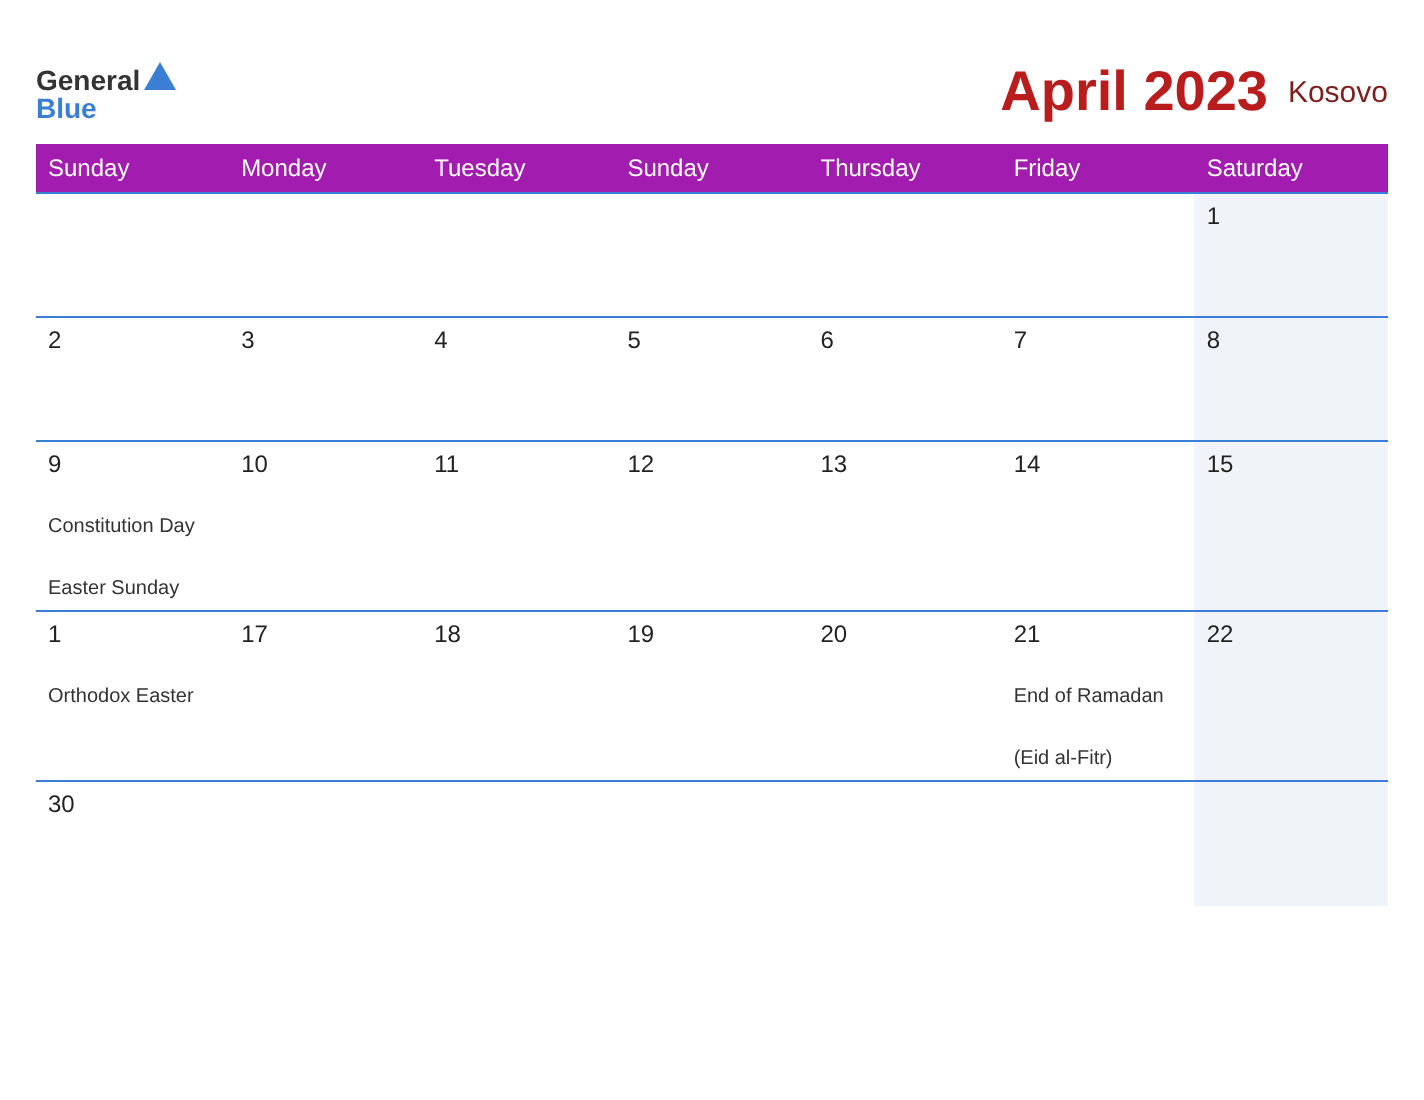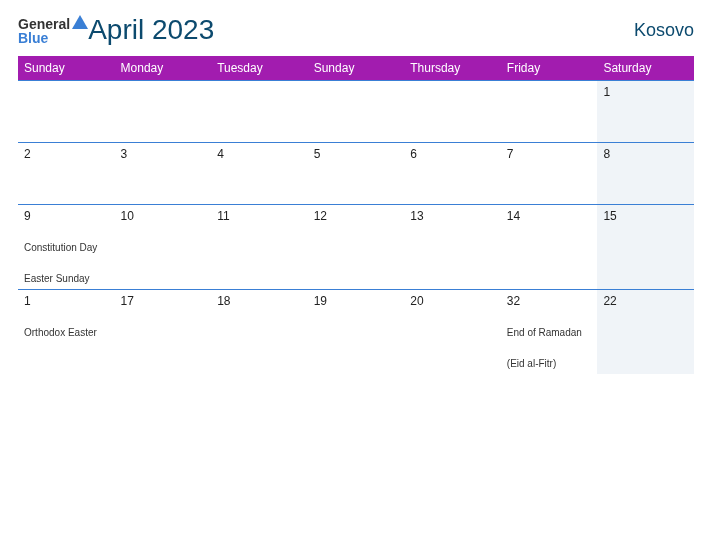--- a/index.html
+++ b/index.html
@@ -7,21 +7,21 @@
       background: #fff;
       font-family: Arial, sans-serif;
       width: 712px;
       height: 550px;
       overflow: hidden;
     }
     .page {
       width: 712px;
       height: 550px;
       background: #fff;
-      padding: 14px 18px 10px 18px;
+      padding: 30px 18px 10px 18px;
     }
     .header {
       display: flex;
       align-items: center;
       justify-content: space-between;
       margin-bottom: 10px;
     }
     .logo-text-general {
       font-size: 14px;
       font-weight: bold;
@@ -47,28 +47,28 @@
       display: flex;
       flex-direction: column;
       align-items: flex-start;
     }
     .logo-top-row {
       display: flex;
       align-items: flex-end;
     }
     .calendar-title {
       font-size: 28px;
-      color: #0c4a6e;
-      font-weight: normal;
-      text-align: left;
+      color: #b91c1c;
+      font-weight: bold;
+      text-align: right;
       flex: 1;
     }
     .country-name {
-      font-size: 18px;
-      color: #0c4a6e;
+      font-size: 15px;
+      color: #7f1d1d;
       font-weight: normal;
       min-width: 60px;
       text-align: right;
     }
     .calendar-table {
       width: 100%;
       border-collapse: collapse;
     }
     .calendar-table thead tr th {
       background: #a21caf;
@@ -208,23 +208,34 @@
           <td>
             <span class="day-num">18</span>
           </td>
           <td>
             <span class="day-num">19</span>
           </td>
           <td>
             <span class="day-num">20</span>
           </td>
           <td>
-            <span class="day-num">32</span>
+            <span class="day-num">21</span>
             <span class="event">End of Ramadan</span>
             <span class="event">(Eid al-Fitr)</span>
           </td>
           <td class="shade">
             <span class="day-num">22</span>
           </td>
+        </tr>
+        <tr class="last-row">
+          <td>
+            <span class="day-num">30</span>
+          </td>
+          <td></td>
+          <td></td>
+          <td></td>
+          <td></td>
+          <td></td>
+          <td class="shade"></td>
         </tr>
       </tbody>
   </table>
 </div>
 
 </body></html>

